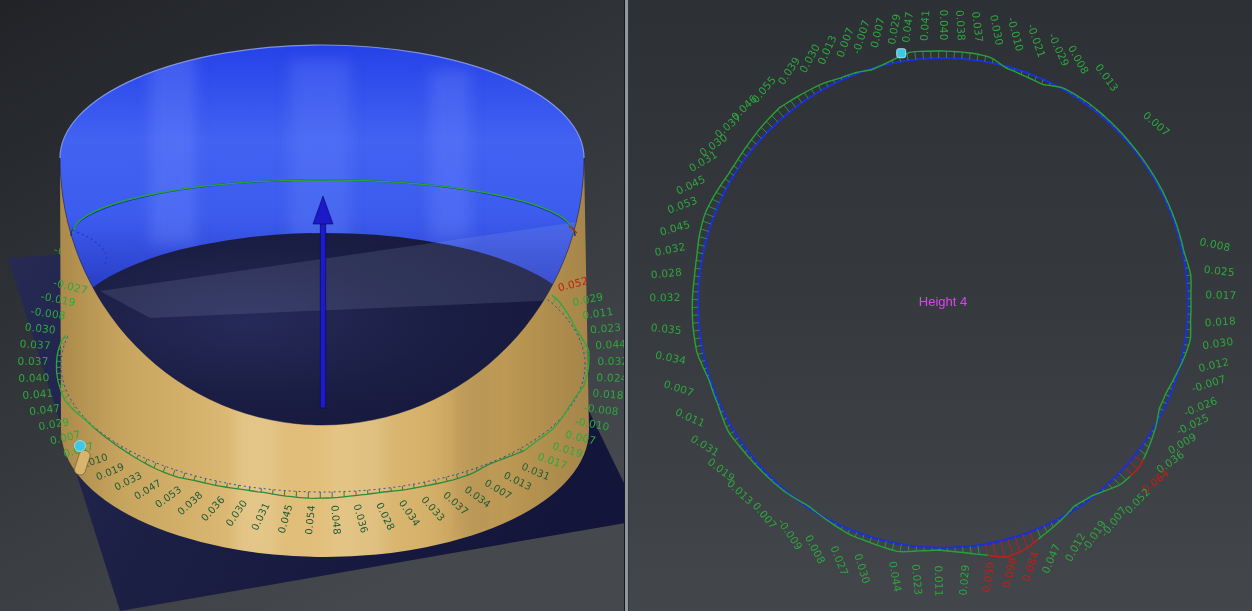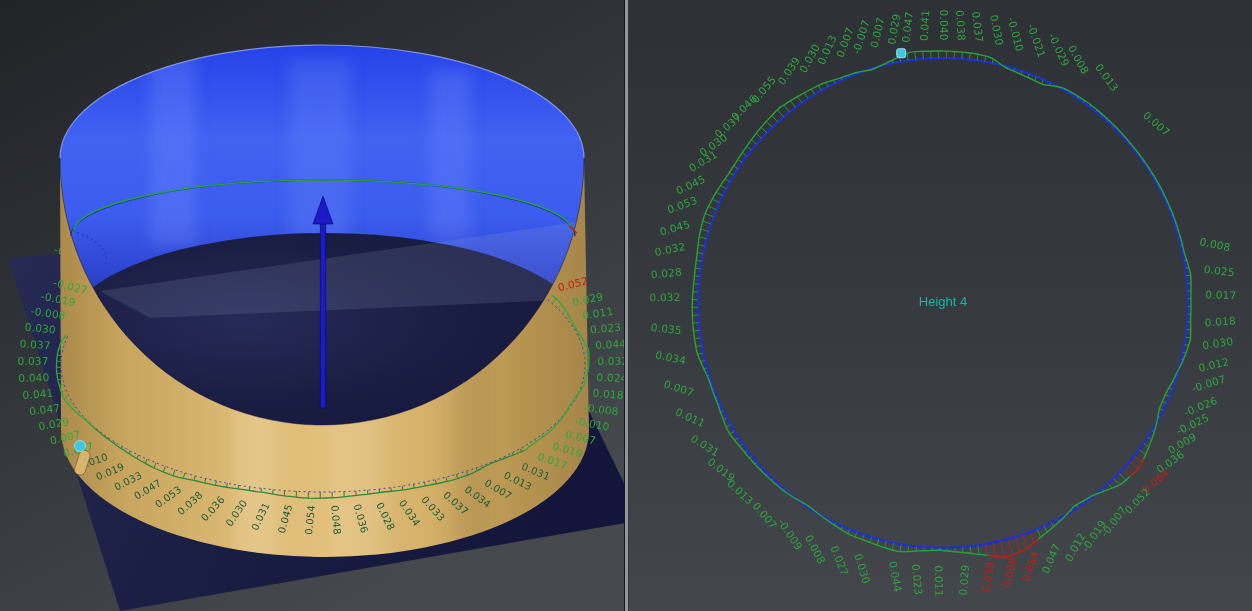--- a/index.html
+++ b/index.html
@@ -559,15 +559,15 @@
           <text x="160.6" y="71.2" fill="#2fa73e" text-anchor="middle" dominant-baseline="middle" transform="rotate(-56.5 160.6 71.2)" class="lbl">0.039</text>
           <text x="181.3" y="58.7" fill="#2fa73e" text-anchor="middle" dominant-baseline="middle" transform="rotate(-61.5 181.3 58.7)" class="lbl">0.030</text>
           <text x="198.7" y="50.0" fill="#2fa73e" text-anchor="middle" dominant-baseline="middle" transform="rotate(-65.5 198.7 50.0)" class="lbl">0.013</text>
           <text x="216.6" y="42.6" fill="#2fa73e" text-anchor="middle" dominant-baseline="middle" transform="rotate(-69.5 216.6 42.6)" class="lbl">0.007</text>
           <text x="232.7" y="37.1" fill="#2fa73e" text-anchor="middle" dominant-baseline="middle" transform="rotate(-73.0 232.7 37.1)" class="lbl">-0.007</text>
           <text x="249.1" y="32.7" fill="#2fa73e" text-anchor="middle" dominant-baseline="middle" transform="rotate(-76.5 249.1 32.7)" class="lbl">0.007</text>
           <text x="265.7" y="29.2" fill="#2fa73e" text-anchor="middle" dominant-baseline="middle" transform="rotate(-80.0 265.7 29.2)" class="lbl">0.029</text>
         </g>
       <rect id="markerR" width="9" height="9" rx="2" x="267.7" y="48.7" fill="#3fc8e6" stroke="#bfeef8" stroke-width="0.8"></rect>
     </svg>
-    <div id="section-title" style="color: #14b8a6;">Height 4</div>
+    <div id="section-title" style="color: #d946ef;">Height 4</div>
   </div>
 </div>
 
 </body></html>

